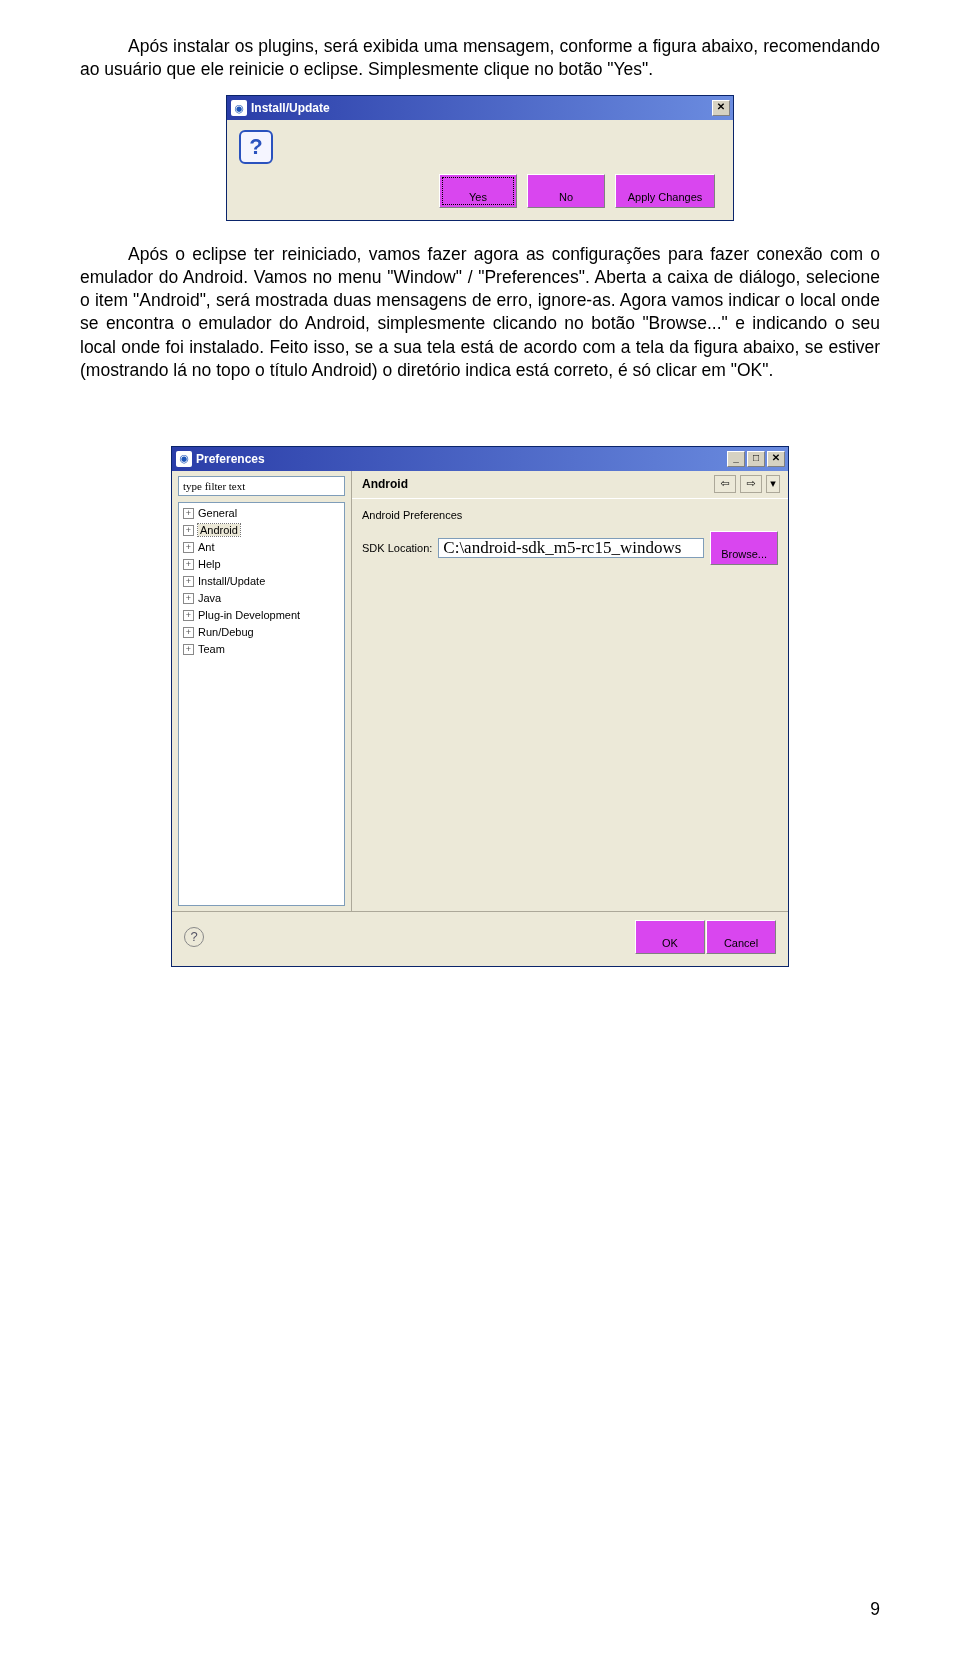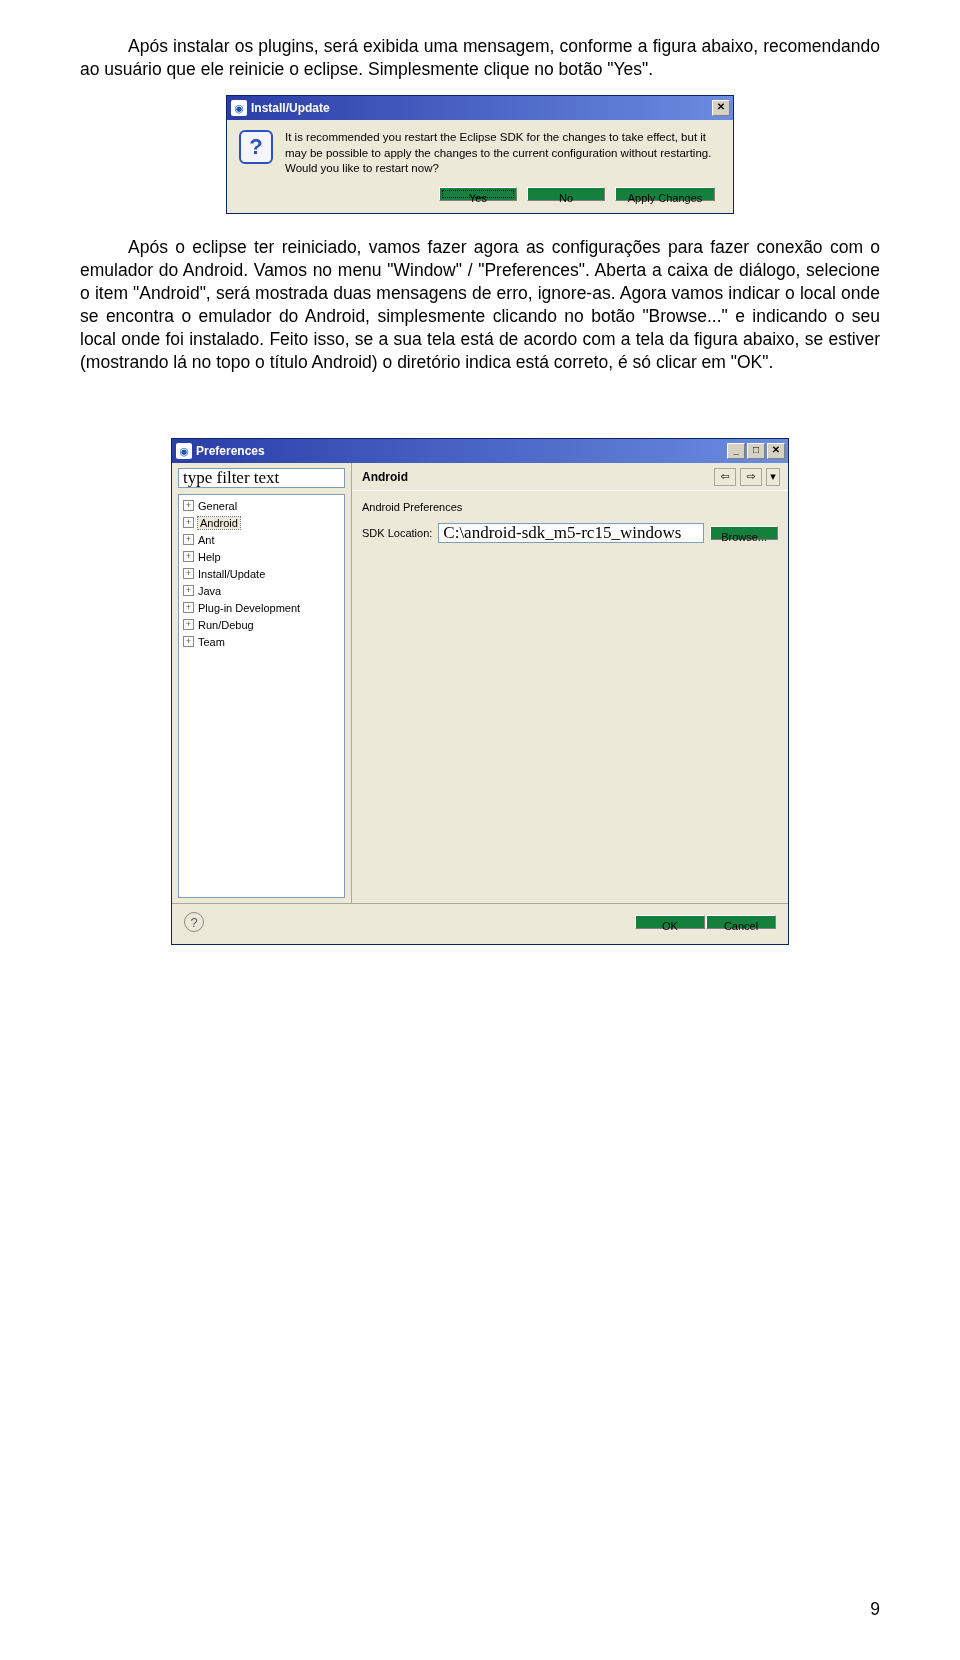--- a/index.html
+++ b/index.html
@@ -67,45 +67,45 @@
     display: flex; align-items: center; justify-content: center;
     font-size: 22px; font-weight: bold; color: #2a52be;
   }
   .d1-text { font-size: 11.5px; line-height: 1.35; color:#000; }
   .d1-buttons {
     display: flex; justify-content: flex-end;
     gap: 10px; padding: 4px 18px 12px 0;
   }
   .btn {
     height: 14px;
-    background: #15803d;
+    background: #d946ef;
     border: 1px solid #808080;
     border-top-color:#fff; border-left-color:#fff;
     font-size: 11px;
-    padding: 4px 10px;
+    padding: 16px 10px;
     cursor: default;
     font-family: Tahoma, Arial;
   }
   .btn.w1 { width: 78px; }
   .btn.w2 { width: 100px; }
   .btn.def { outline: 1px dotted #000; outline-offset: -4px; }
 
   
   .d2-body { display:flex; flex-direction:column; }
   .d2-main { display:flex; height: 440px; }
   .d2-nav {
     width: 180px; flex: 0 0 180px;
     background:#ece9d8;
     border-right: 1px solid #aca899;
     padding: 5px 6px;
     display:flex; flex-direction:column;
   }
   .filter-input {
     width: 100%; height: 20px;
-    font-size: 17px; padding: 8px 4px;
+    font-size: 11px; padding: 8px 4px;
     border: 1px solid #7f9db9;
     background:#fff; font-family: Tahoma;
   }
   .tree {
     margin-top: 6px;
     background:#fff;
     border:1px solid #7f9db9;
     flex:1;
     font-size: 11px;
     padding: 2px 0;
@@ -190,21 +190,20 @@
     <div class="left">
       <div class="title-icon">◉</div>
       <span class="title-text">Install/Update</span>
     </div>
     <div class="win-btns">
       <div class="win-btn">✕</div>
     </div>
   </div>
   <div class="d1-body">
     <div class="q-icon">?</div>
-    <div class="d1-text">It is recommended you restart the Eclipse SDK for the changes to take effect, but it may be possible to apply the changes to the current configuration without restarting. Would you like to restart now?</div>
   </div>
   <div class="d1-buttons">
     <button class="btn w1 def">Yes</button>
     <button class="btn w1">No</button>
     <button class="btn w2">Apply Changes</button>
   </div>
 </div>
 
 <p class="para indent">Após o eclipse ter reiniciado, vamos fazer agora as configurações para fazer conexão com o emulador do Android. Vamos no menu "Window" / "Preferences". Aberta a caixa de diálogo, selecione o item "Android", será mostrada duas mensagens de erro, ignore-as. Agora vamos indicar o local onde se encontra  o emulador do Android, simplesmente clicando no botão "Browse..." e indicando o seu local onde foi instalado. Feito isso, se a sua tela está de acordo com a tela da figura abaixo, se estiver (mostrando lá no topo o título Android) o diretório indica está correto, é só clicar em "OK".</p>
 

